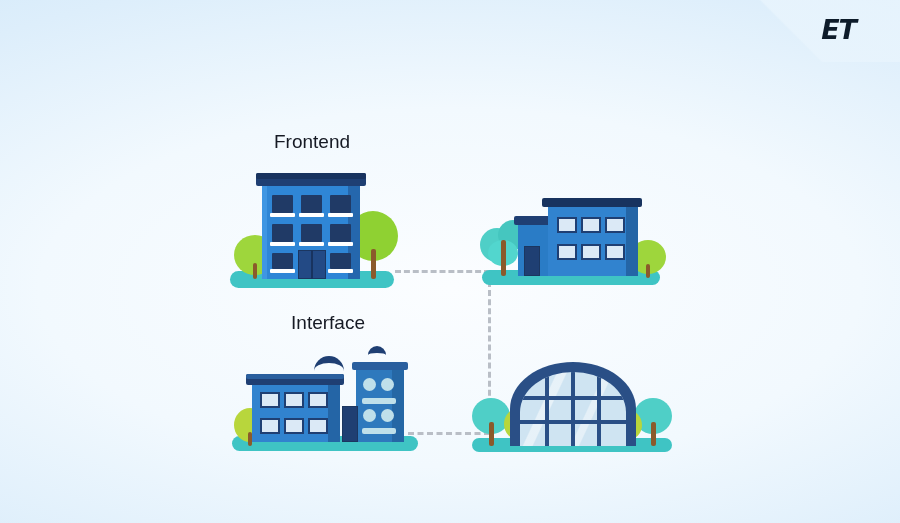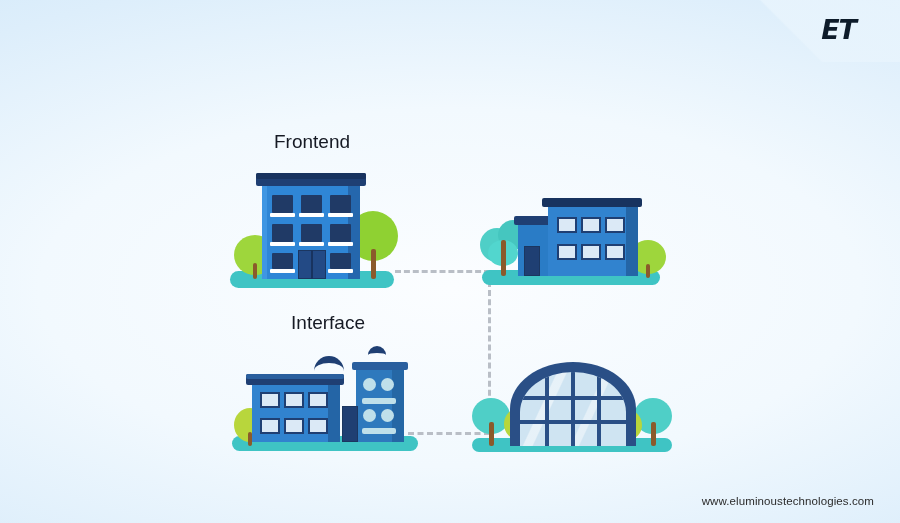--- a/index.html
+++ b/index.html
@@ -184,14 +184,13 @@
         <div style="position:absolute;left:25px;top:0;width:4px;height:100%;background:#2a4f86;"></div>
         <div style="position:absolute;left:51px;top:0;width:4px;height:100%;background:#2a4f86;"></div>
         <div style="position:absolute;left:77px;top:0;width:4px;height:100%;background:#2a4f86;"></div>
 
         <div style="position:absolute;left:0;top:24px;width:100%;height:4px;background:#2a4f86;"></div>
         <div style="position:absolute;left:0;top:48px;width:100%;height:4px;background:#2a4f86;"></div>
       </div>
     </div>
   </div>
 
-  <div id="footer">www.eluminoustechnologies.com</div>
 </div>
 
 </body></html>

